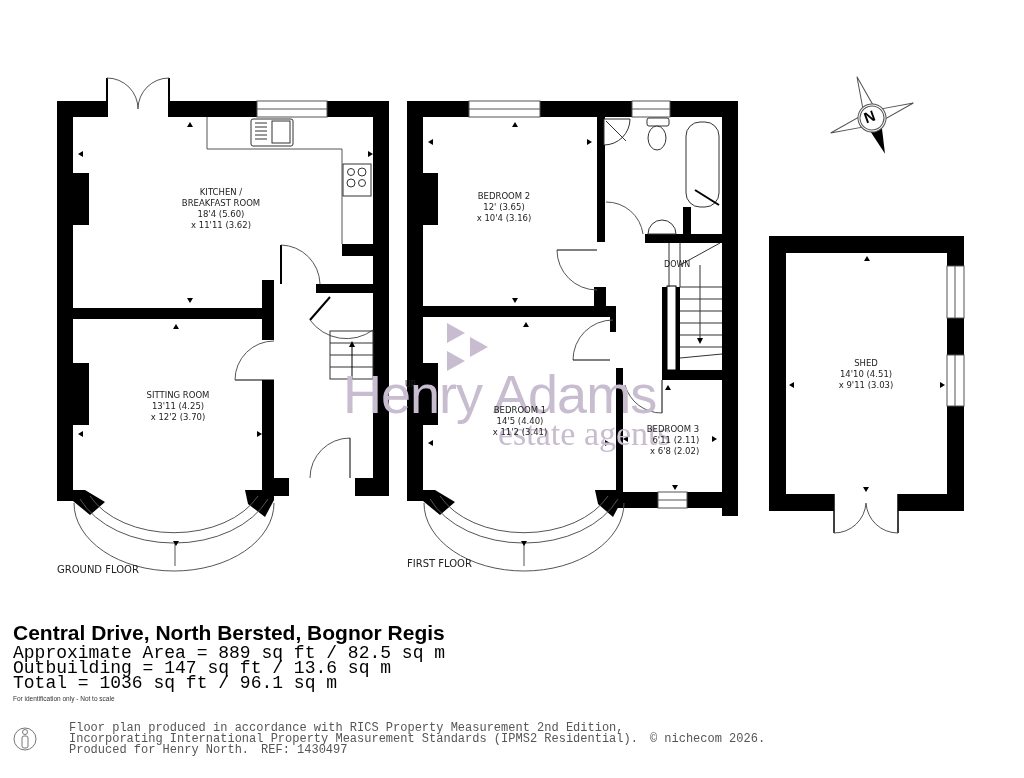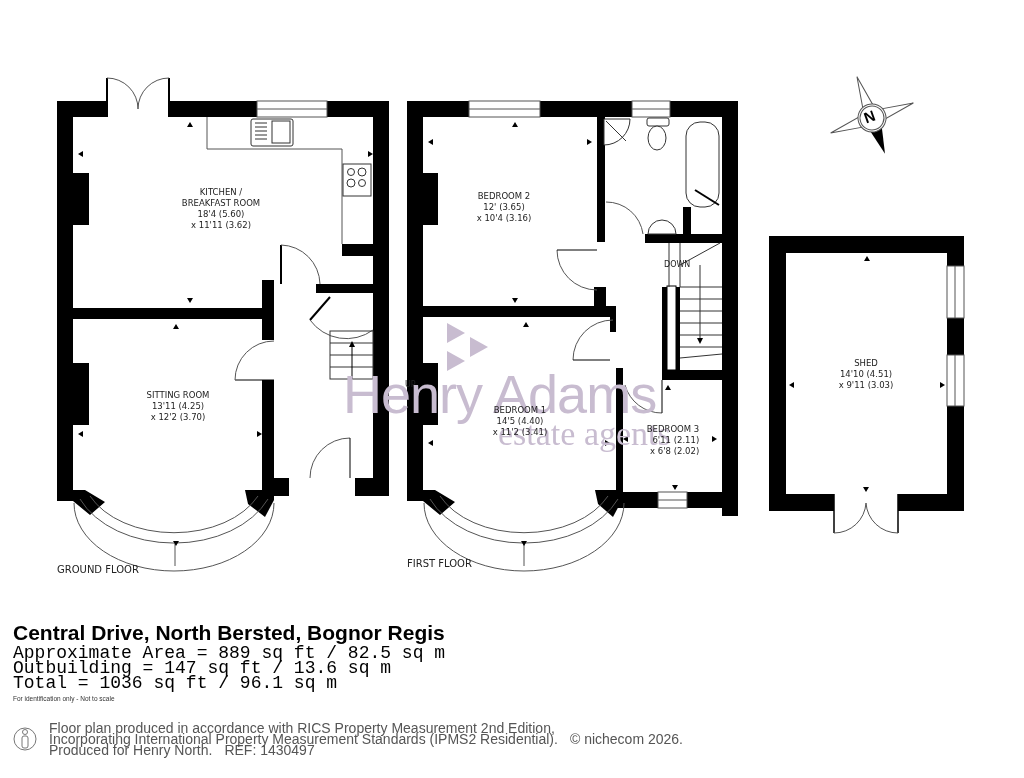--- a/index.html
+++ b/index.html
@@ -9,21 +9,21 @@
   .floor-label { position: absolute; font-family: "DejaVu Sans", sans-serif; font-size: 10px; color: #222; }
   .stair-label { position: absolute; font-size: 8px; color: #222; margin-left: 24px; }
   .watermark { position: absolute; left: 343px; top: 367px; color: #c8bcd0; pointer-events: none; }
   .wm-main { font-family: "Liberation Sans", sans-serif; font-size: 54px; line-height: 54px; letter-spacing: -1px; }
   .wm-sub { font-family: Liberation Serif, serif; font-size: 34px; line-height: 30px; position: absolute; left: 155px; top: 52px; white-space: nowrap; }
   .footer { position: absolute; left: 13px; top: 620px; }
   .title { font-family: "Liberation Sans", sans-serif; font-weight: bold; font-size: 21px; line-height: 26px; color: #000; }
   .area-line { font-family: Liberation Mono, monospace; font-size: 18px; line-height: 15px; color: #000; }
   .disclaimer { font-family: "Liberation Sans", sans-serif; font-size: 6.5px; color: #333; margin-top: 4px; }
   .credits { position: absolute; left: 13px; top: 723px; display: flex; align-items: flex-start; }
-  .credits .txt { font-family: Liberation Sans, sans-serif; font-size: 14px; line-height: 11px; color: #555; margin-left: 12px; }
+  .credits .txt { font-family: Liberation Mono, monospace; font-size: 12px; line-height: 11px; color: #555; margin-left: 32px; }
   .ref-gap { display: inline-block; width: 12px; }
 </style>
 </head>
 <body>
 
 <svg id="plan" width="1024" height="600" viewBox="0 0 1024 600" xmlns="http://www.w3.org/2000/svg">
 
   <g>
 
     <g fill="#000">

